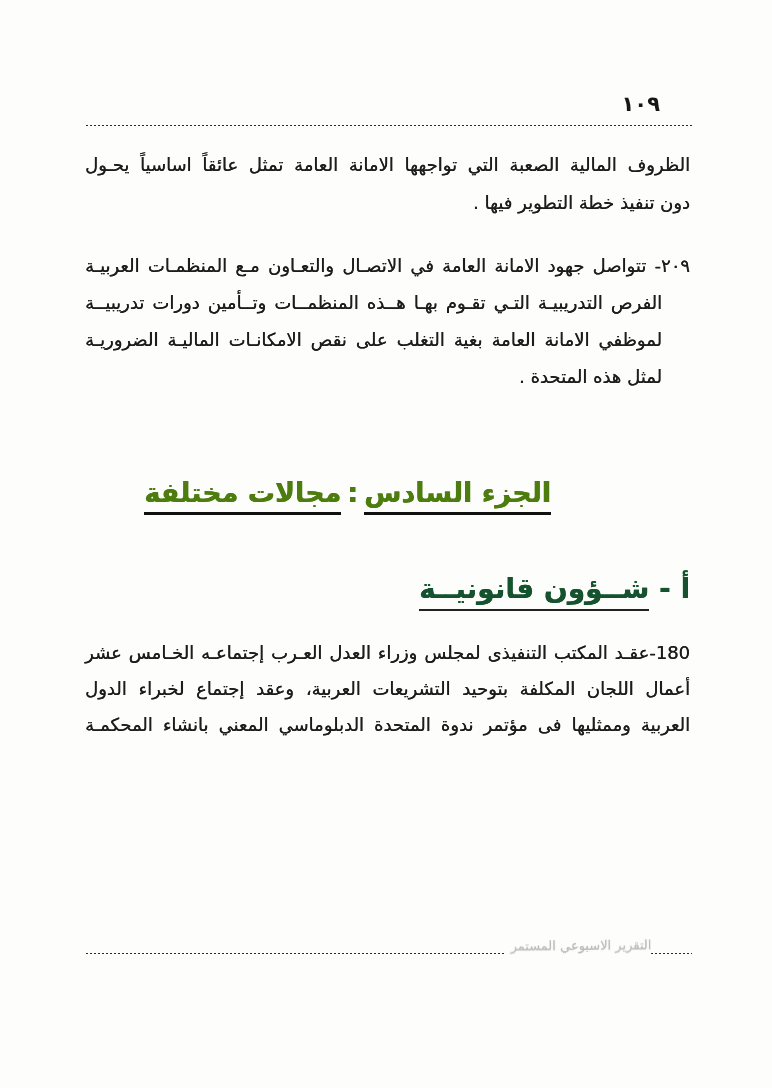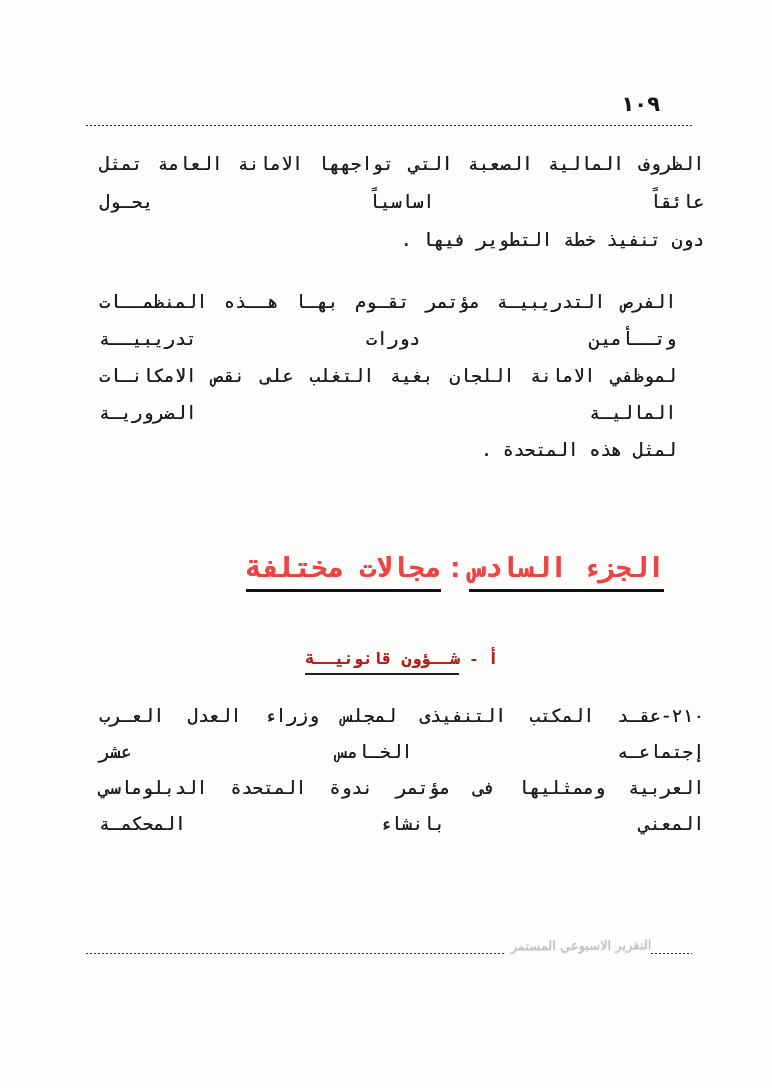--- a/index.html
+++ b/index.html
@@ -25,64 +25,63 @@
     position:absolute;
     top:92px;right:112px;
     font-size:21px;
     letter-spacing:3px;
     font-weight:bold;
     direction:rtl;
     color:#161616;
   }
   .content{
     position:absolute;
-    top:146px;left:99px;
+    top:146px;left:85px;
     width:605px;
     direction:rtl;
-    font-family:Liberation Mono, monospace;
   }
   .para{margin:0;padding:0;}
   .tline{
     direction:rtl;
     font-size:18px;
     line-height:38px;
     color:#1d1d1d;
     text-align:justify;
     text-shadow:0.3px 0 0 currentColor;
     white-space:normal;
   }
   .tline.full{text-align-last:justify;}
   .tline.short{text-align:center;text-align-last:right;}
   .para-209 .tline{line-height:37px;}
   .para-210 .tline{line-height:36px;}
   .gap-209{margin-top:25px;}
   .section-heading{
     margin-top:82px;
-    text-align:right;
+    text-align:center;
     position:relative;
     left:-40px; 
     direction:rtl;
     font-size:27px;
     font-weight:bold;
-    color:#ef4444;
+    color:#4d7c0f;
     text-shadow:0.6px 0 0 currentColor;
     white-space:nowrap;
   }
   .section-heading .hpart{
     border-bottom:3px solid #111;
     padding-bottom:4px;
   }
   .section-heading .hsep{padding:0 6px;}
   .subheading{
     margin-top:64px;
     direction:rtl;
-    text-align:center;
-    font-size:16px;
+    text-align:right;
+    font-size:28px;
     font-weight:bold;
-    color:#b91c1c;
+    color:#14532d;
     text-shadow:0.3px 0 0 currentColor;
   }
   .subheading .sh-title{
     border-bottom:2px solid #222;
     padding-bottom:4px;
   }
   .gap-210{margin-top:30px;}
   .footer-stamp{
     position:absolute;
     top:938px;right:116px;
@@ -109,35 +108,37 @@
   <div class="dotrule" style="top:124px;left:85px;width:607px;"></div>
 
   <div class="content">
 
     <div class="para para-intro">
         <div class="tline full">الظروف المالية الصعبة التي تواجهها الامانة العامة تمثل عائقاً اساسياً يحـول</div>
         <div class="tline short">دون تنفيذ خطة التطوير فيها .</div>
       </div>
 
     <div class="para para-209 gap-209">
-        <div class="tline full" style="padding-right: 28px;">الفرص التدريبيـة مؤتمر تقـوم بهـا هــذه المنظمــات وتــأمين دورات تدريبيــة</div>
-        <div class="tline full" style="padding-right: 28px;">لموظفي الامانة اللجان بغية التغلب على نقص الامكانـات الماليـة الضروريـة</div>
+        <div class="tline full">٢٠٩- تتواصل جهود الامانة العامة في الاتصـال والتعـاون مـع المنظمـات العربيـة</div>
+        <div class="tline full" style="padding-right: 28px;">الفرص التدريبيـة التـي تقـوم بهـا هــذه المنظمــات وتــأمين دورات تدريبيــة</div>
+        <div class="tline full" style="padding-right: 28px;">لموظفي الامانة العامة بغية التغلب على نقص الامكانـات الماليـة الضروريـة</div>
         <div class="tline short" style="padding-right: 28px;">لمثل هذه المتحدة .</div>
       </div>
 
     <div class="section-heading">
       <span class="hpart">الجزء السادس</span><span class="hsep">:</span><span class="hpart">مجالات مختلفة</span>
     </div>
 
     <div class="subheading">
       <span class="sh-prefix">أ - </span><span class="sh-title">شــؤون قانونيــة</span>
     </div>
 
     <div class="para para-210 gap-210">
-        <div class="tline full">٢١٠-عقـد المكتب التنفيذى لمجلس وزراء العدل العـرب إجتماعـه الخـامس عشر</div>
+        <div class="tline full">180-عقـد المكتب التنفيذى لمجلس وزراء العدل العـرب إجتماعـه الخـامس عشر</div>
+        <div class="tline full">أعمال اللجان المكلفة بتوحيد التشريعات العربية، وعقد إجتماع لخبراء  الدول</div>
         <div class="tline full">العربية وممثليها فى مؤتمر ندوة المتحدة الدبلوماسي المعني بانشاء المحكمـة</div>
       </div>
 
   </div>
 
   <div class="dotrule" style="top:952px;left:85px;width:420px;"></div>
   <div class="dotrule" style="top:952px;left:650px;width:42px;"></div>
 
   <div class="footer-stamp">التقرير الاسبوعي المستمر</div>
 

